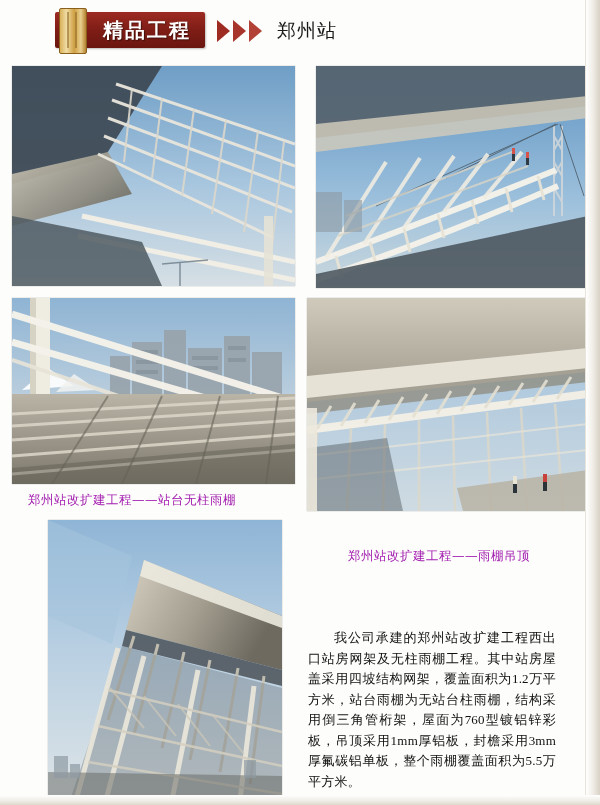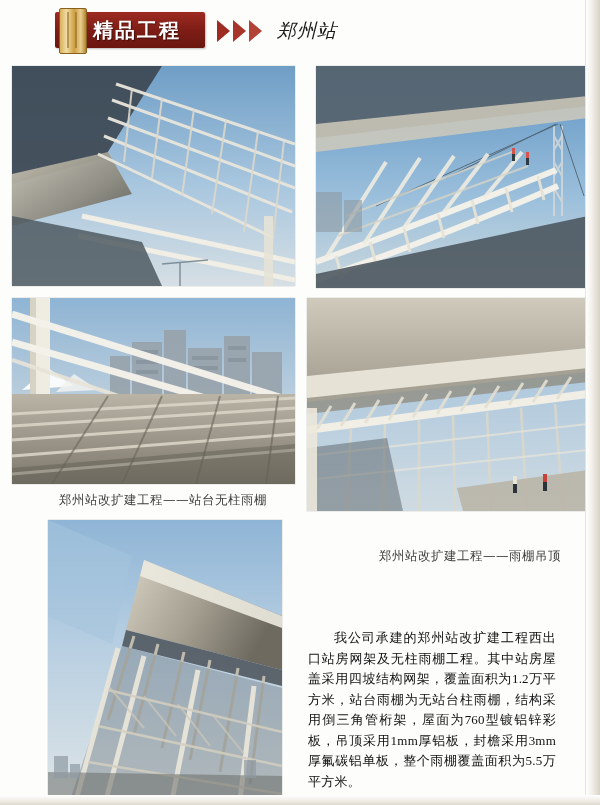--- a/index.html
+++ b/index.html
@@ -76,21 +76,21 @@
   .badge-clasp:before { left: 7px; }
   .badge-clasp:after  { left: 15px; }
 
   .badge-text {
     position: absolute;
     left: 38px;
     top: 0;
     width: 108px;
     height: 36px;
     line-height: 36px;
-    text-align: left;
+    text-align: center;
     color: #ffffff;
     font-size: 20px;
     font-weight: bold;
     letter-spacing: 2px;
     font-family: "DejaVu Serif", "Liberation Serif", serif;
     text-shadow: 1px 1px 1px rgba(0,0,0,0.45);
   }
   .chevrons {
     position: absolute;
     left: 162px;
@@ -107,41 +107,39 @@
   .chev.c2 { border-left-color: #a8352b; }
   .chev.c3 { border-left-color: #b34236; }
   .station-title {
     position: absolute;
     left: 222px;
     top: 6px;
     font-size: 19px;
     color: #1a1a1a;
     letter-spacing: 1px;
     font-family: "DejaVu Serif", "Liberation Serif", serif;
-    font-style: italic;
   }
 
   
   .photo {
     position: absolute;
     overflow: hidden;
     background: #8899aa;
     box-shadow: 0 0 1px rgba(0,0,0,0.4);
   }
   .photo svg { display: block; }
 
   
   .caption {
     position: absolute;
     font-size: 12.5px;
-    color: #404040;
+    color: #a21caf;
     letter-spacing: .5px;
     font-family: "DejaVu Serif", "Liberation Serif", serif;
     white-space: nowrap;
-    margin-left: 31px;
   }
 
   
   .bodytext {
     position: absolute;
     left: 308px;
     top: 628px;
     width: 248px;
     font-size: 13px;
     line-height: 20.5px;

